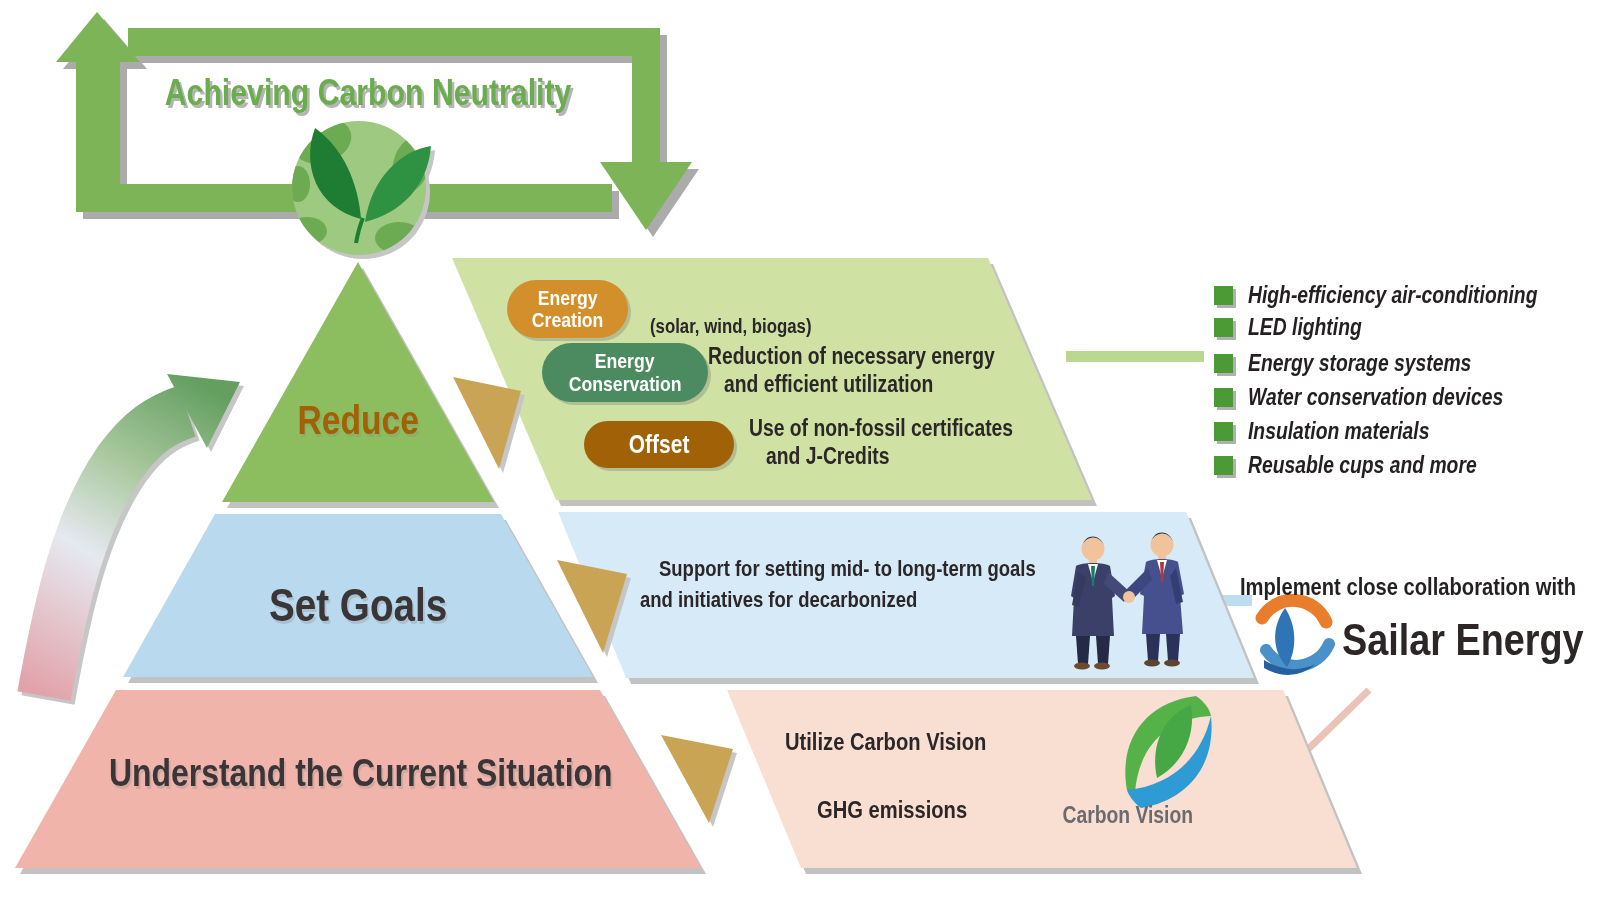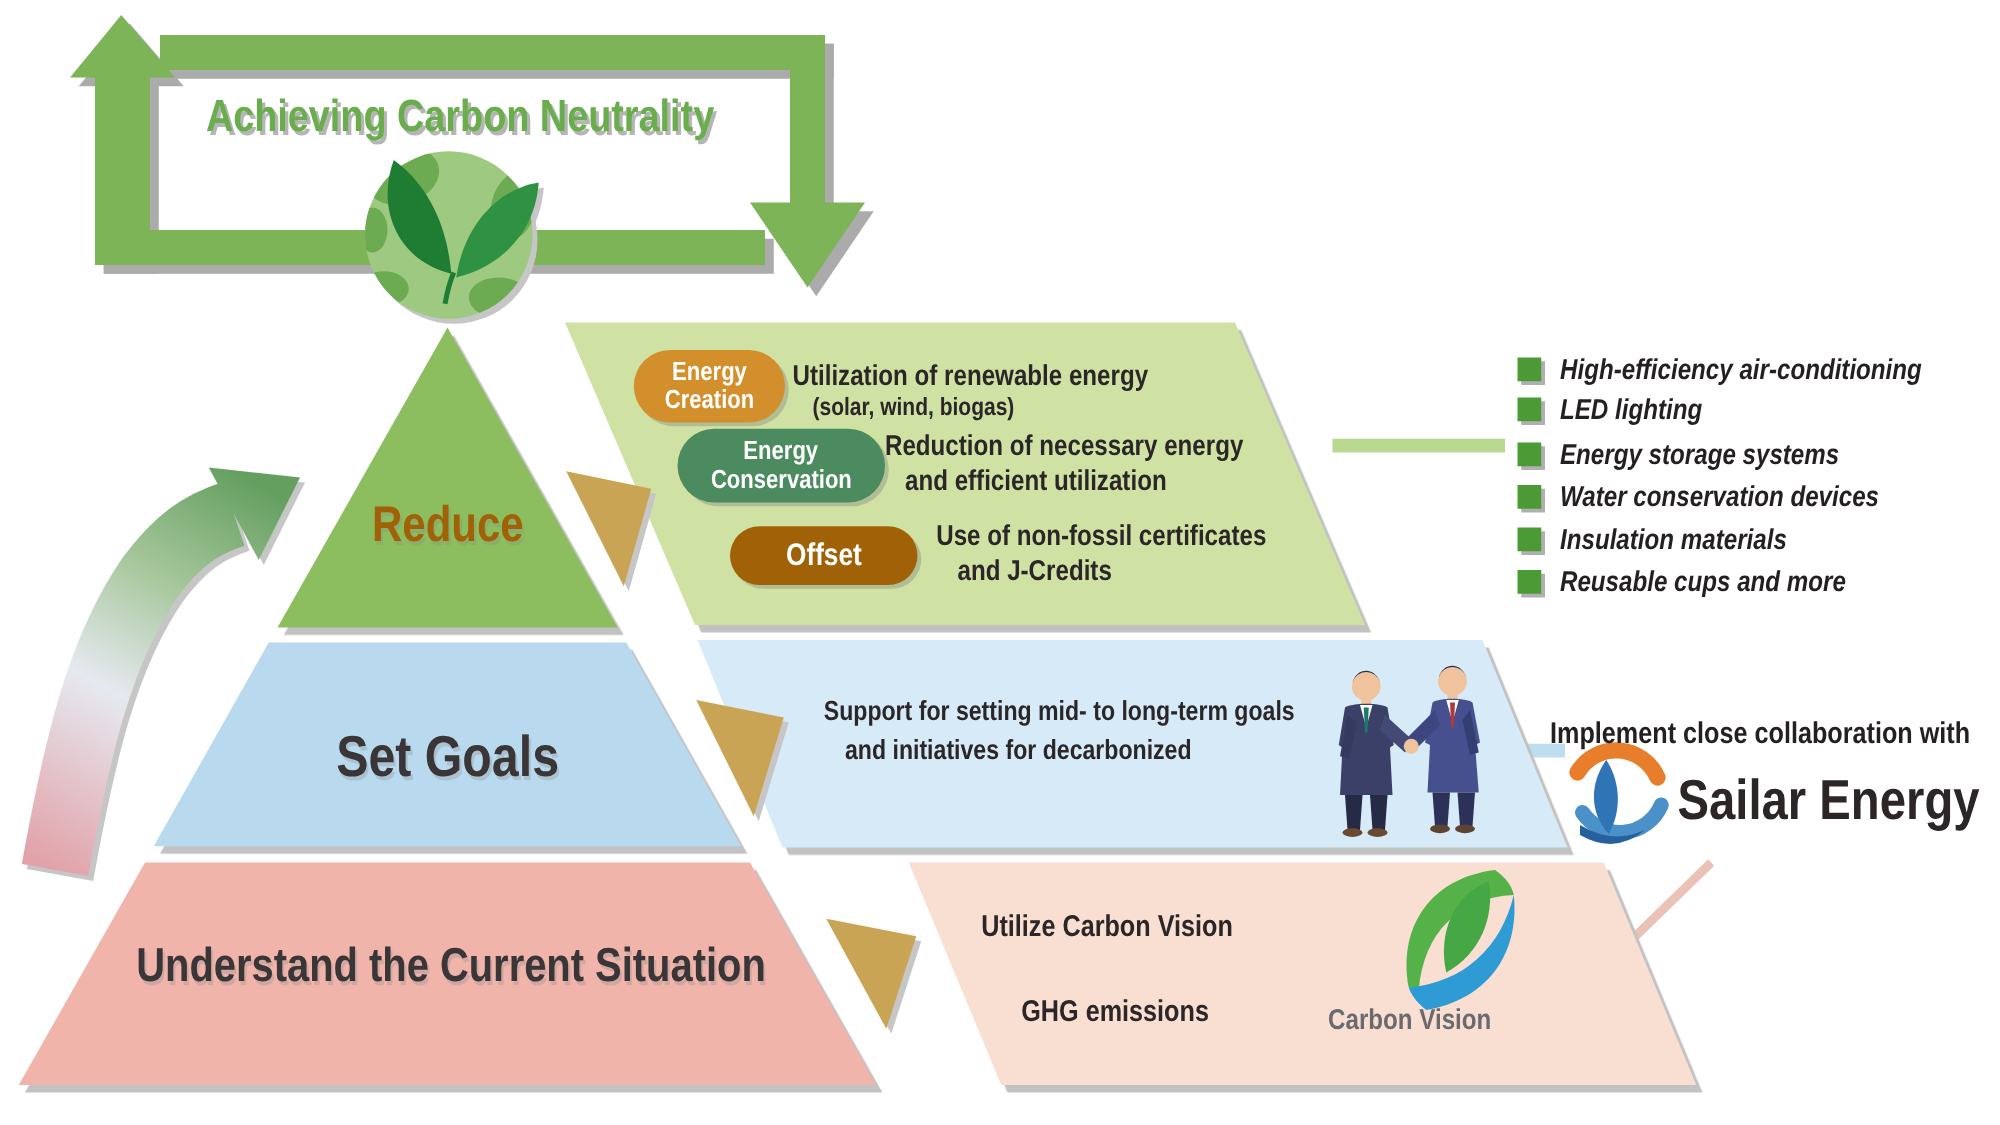--- a/index.html
+++ b/index.html
@@ -160,23 +160,20 @@
   <span class="cond-c">Set Goals</span>
 </div>
 <div id="lbl-understand" class="plabel">
   <span class="cond-c">Understand the Current Situation</span>
 </div>
 
 <div id="pill-creation" class="pill">
   <span class="cond-c">Energy</span>
   <span class="cond-c">Creation</span>
 </div>
-<div class="ptext" style="left:634px;top:287px;font-size:23px">
-  <span class="cond">Utilization of renewable energy</span>
-</div>
 <div class="ptext" style="left:650px;top:315px;font-size:20px">
   <span class="cond">(solar, wind, biogas)</span>
 </div>
 
 <div id="pill-conservation" class="pill">
   <span class="cond-c">Energy</span>
   <span class="cond-c">Conservation</span>
 </div>
 <div class="ptext" style="left:708px;top:343px;font-size:23px">
   <span class="cond">Reduction of necessary energy</span>
@@ -191,21 +188,21 @@
 <div class="ptext" style="left:749px;top:415px;font-size:23px">
   <span class="cond">Use of non-fossil certificates</span>
 </div>
 <div class="ptext" style="left:766px;top:443px;font-size:23px">
   <span class="cond">and J-Credits</span>
 </div>
 
 <div class="ptext" style="left:659px;top:556px;font-size:22px">
   <span class="cond">Support for setting mid- to long-term goals</span>
 </div>
-<div class="ptext" style="left:676px;top:587px;font-size:22px">
+<div class="ptext" style="left:640px;top:587px;font-size:22px">
   <span class="cond">and initiatives for decarbonized</span>
 </div>
 
 <div class="ptext" style="left:785px;top:728px;font-size:24px">
   <span class="cond">Utilize Carbon Vision</span>
 </div>
 <div class="ptext" style="left:817px;top:796px;font-size:24px">
   <span class="cond">GHG emissions</span>
 </div>
 <div id="cv-caption">

